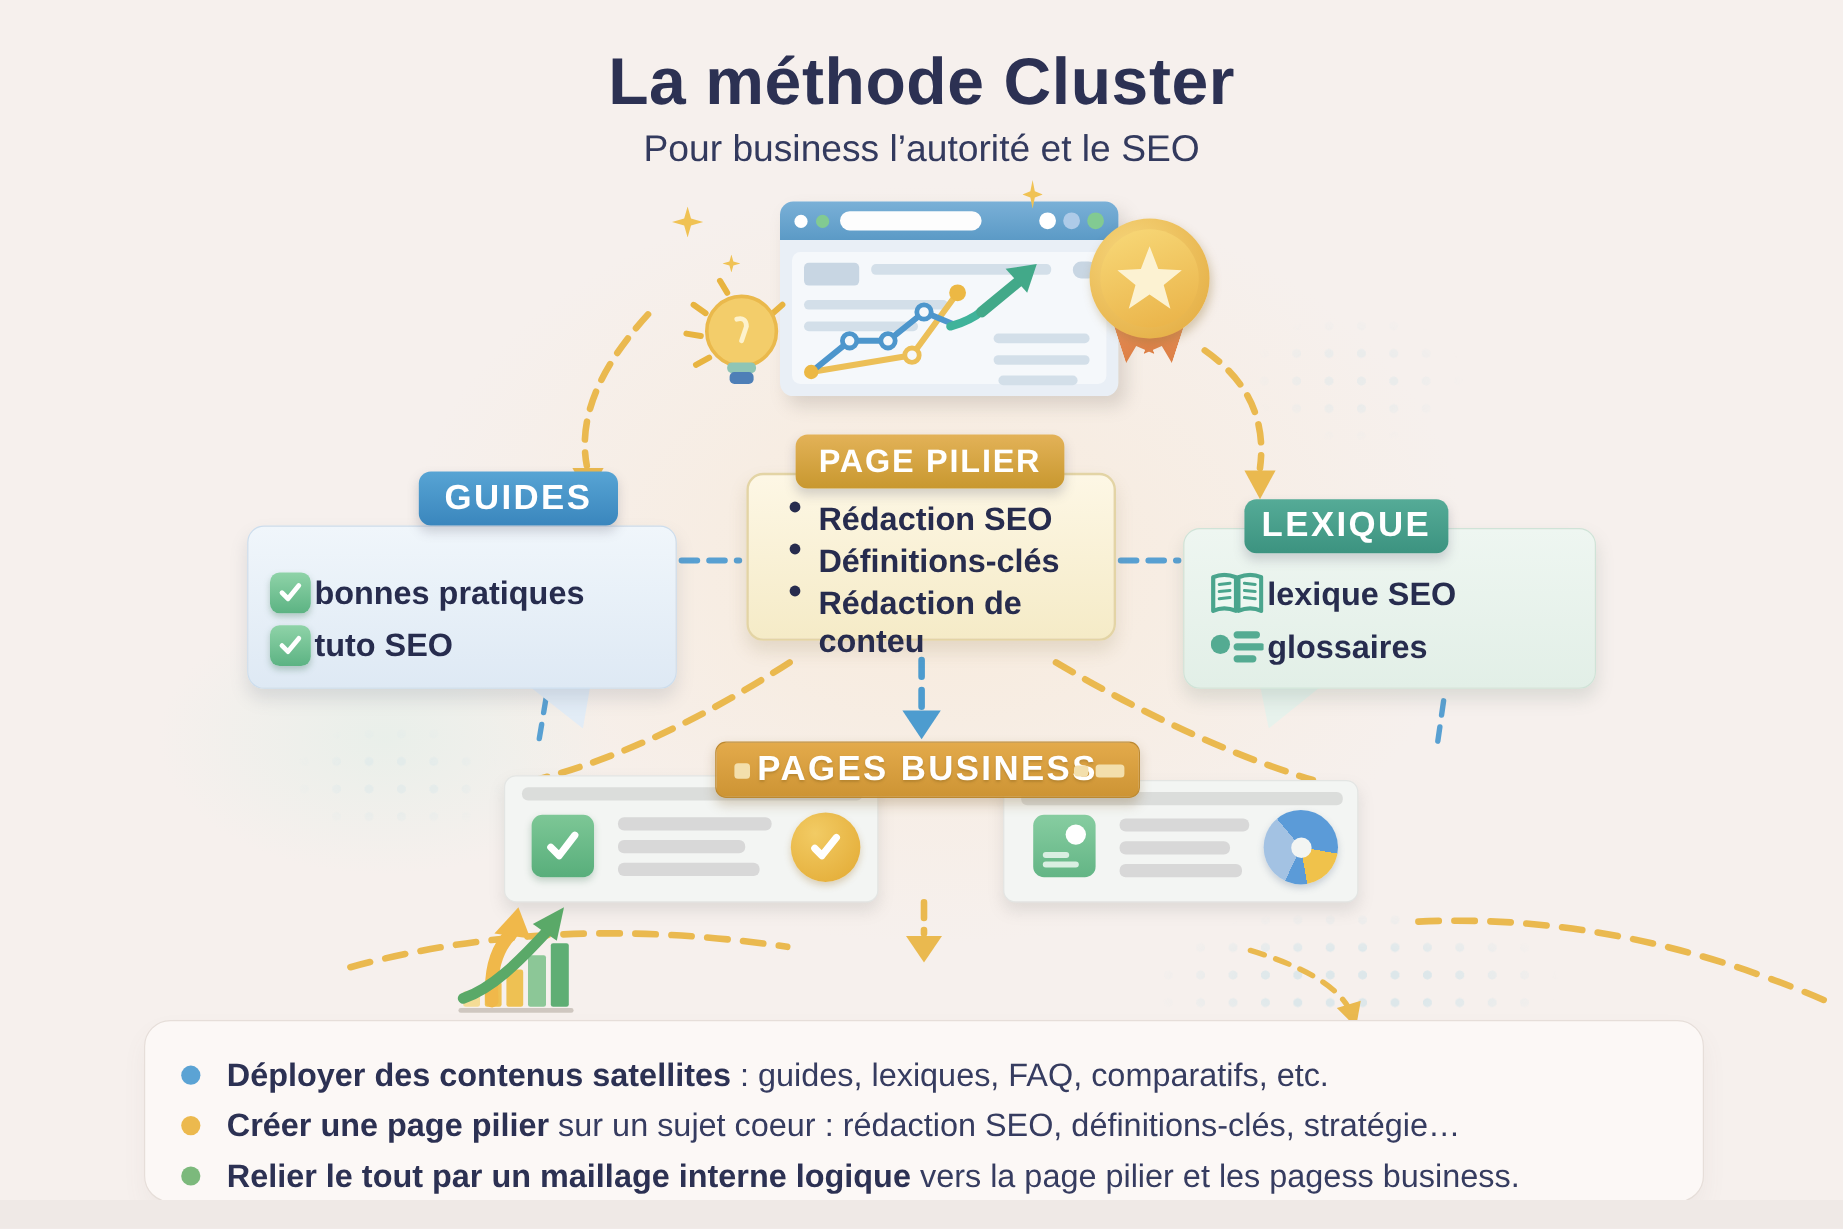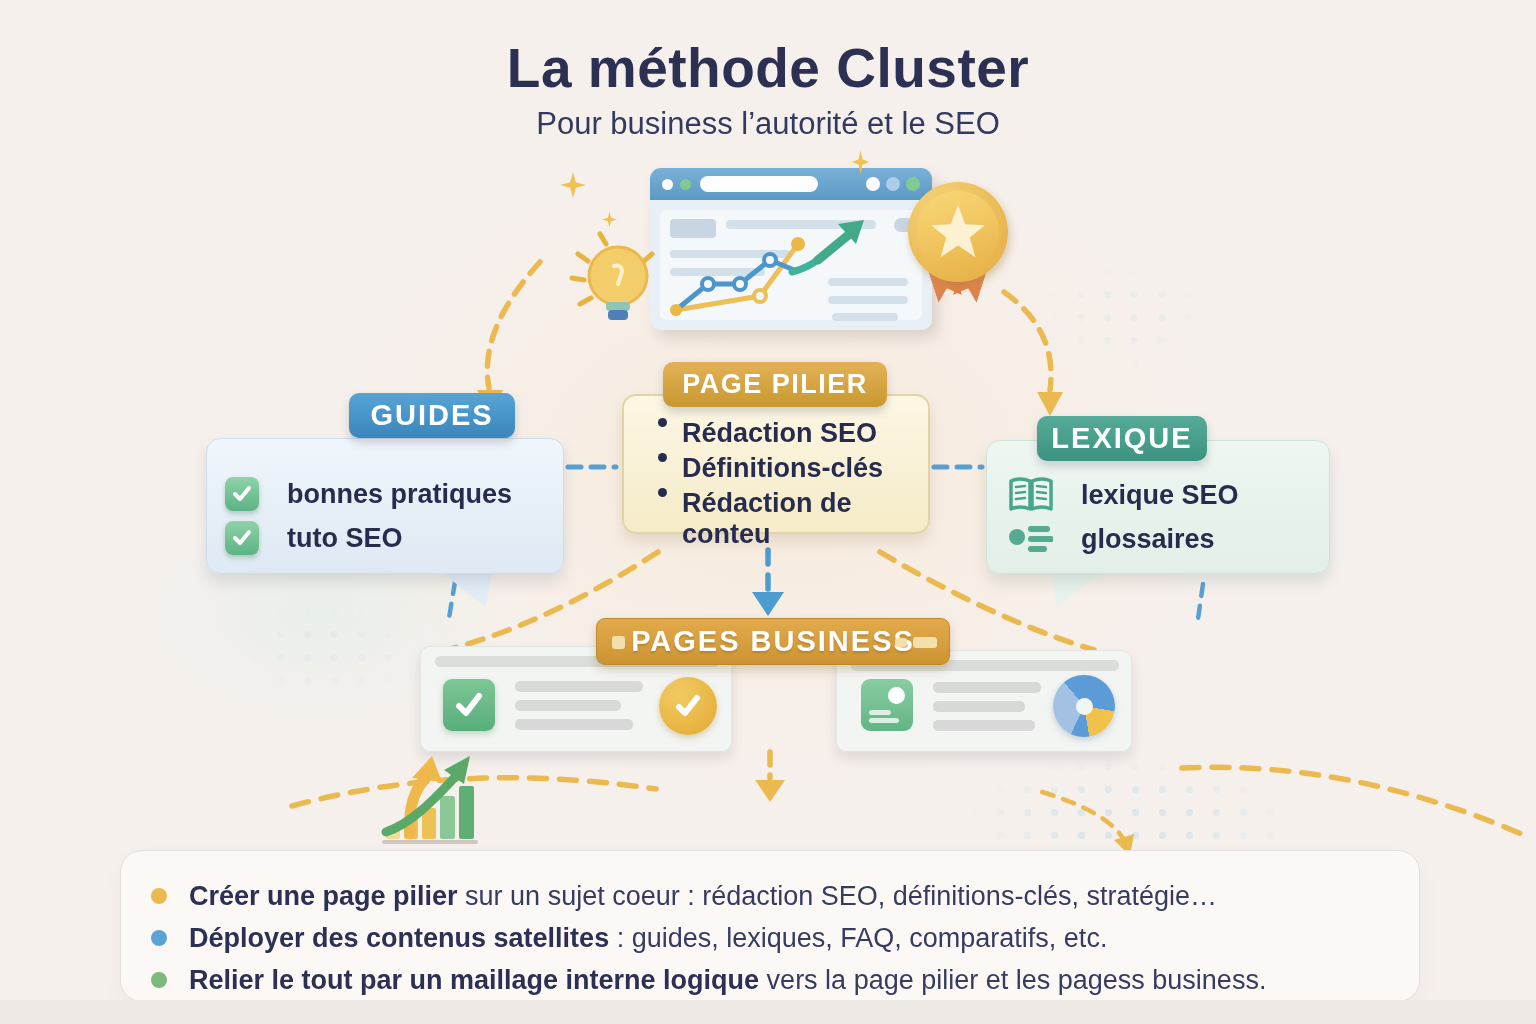--- a/index.html
+++ b/index.html
@@ -77,21 +77,21 @@
   .pillar-item { display:flex; align-items:flex-start; height:35px; font-size:27px; font-weight:600; color:#272c4e; }
   .pillar-dot { width:9px; height:9px; border-radius:50%; background:#272c4e; margin-right:15px; flex:0 0 auto; }
 
   .guides-box { left:206px; top:438px; width:358px; height:136px;
     background:linear-gradient(#f0f6fb,#dee9f4); border:1px solid #ccdded;
     box-shadow:0 8px 14px rgba(100,110,130,.18); }
   .guides-tag { left:349px; top:393px; width:166px; height:45px; font-size:29px; letter-spacing:2px;
     background:linear-gradient(#57a4d4,#3a86bd); }
   .guides-tail { position:absolute; left:440px; top:571px; width:52px; height:36px; background:#e2ecf6;
     clip-path:polygon(0 0,100% 0,88% 100%); z-index:3; }
-  .check-row { position:absolute; display:flex; align-items:center; gap:28px;
+  .check-row { position:absolute; display:flex; align-items:center; gap:3px;
     font-size:27px; font-weight:600; color:#272c4e; }
   .checkbox { width:34px; height:34px; border-radius:8px; background:linear-gradient(#8fd3a8,#5cb383);
     box-shadow:0 3px 5px rgba(80,130,100,.35); display:flex; align-items:center; justify-content:center; flex:0 0 auto; }
 
   .lexique-box { left:986px; top:440px; width:344px; height:134px;
     background:linear-gradient(#eef6f1,#e2efe7); border:1px solid #cfe3d7;
     box-shadow:0 8px 14px rgba(100,120,110,.18); }
   .lexique-tag { left:1037px; top:416px; width:170px; height:45px; font-size:29px; letter-spacing:2px;
     background:linear-gradient(#55ab97,#3c9380); }
   .lexique-tail { position:absolute; left:1050px; top:571px; width:52px; height:36px; background:#e7f2ec;
@@ -355,28 +355,28 @@
     <rect x="79" y="36" width="15" height="53" rx="2" fill="#5fae74"></rect>
     <path d="M 30 84 C 28 58 34 40 46 28" fill="none" stroke="#f0b84a" stroke-width="11" stroke-linecap="round"></path>
     <polygon points="32,28 52,6 62,32" fill="#f0b84a"></polygon>
     <path d="M 6 82 C 30 74 52 52 76 26" fill="none" stroke="#5aa968" stroke-width="9" stroke-linecap="round"></path>
     <polygon points="64,20 90,6 84,34" fill="#5aa968"></polygon>
   </svg>
 
 
   <div class="footer-box">
     <div class="f-row">
+      <span class="f-dot" style="background:#5ba3d4;"></span>
+      <span class="f-bold">Déployer des contenus satellites</span>
+        <span class="f-rest"> : guides, lexiques, FAQ, comparatifs, etc.</span>
+    </div>
+    <div class="f-row">
       <span class="f-dot" style="background:#ecb94e;"></span>
       <span class="f-bold">Créer une page pilier</span>
         <span class="f-rest"> sur un sujet coeur : rédaction SEO, définitions-clés, stratégie…</span>
-    </div>
-    <div class="f-row">
-      <span class="f-dot" style="background:#5ba3d4;"></span>
-      <span class="f-bold">Déployer des contenus satellites</span>
-        <span class="f-rest"> : guides, lexiques, FAQ, comparatifs, etc.</span>
     </div>
     <div class="f-row">
       <span class="f-dot" style="background:#7cb97c;"></span>
       <span class="f-bold">Relier le tout par un maillage interne logique</span>
         <span class="f-rest"> vers la page pilier et les pagess business.</span>
     </div>
   </div>
 
 </div>
 

